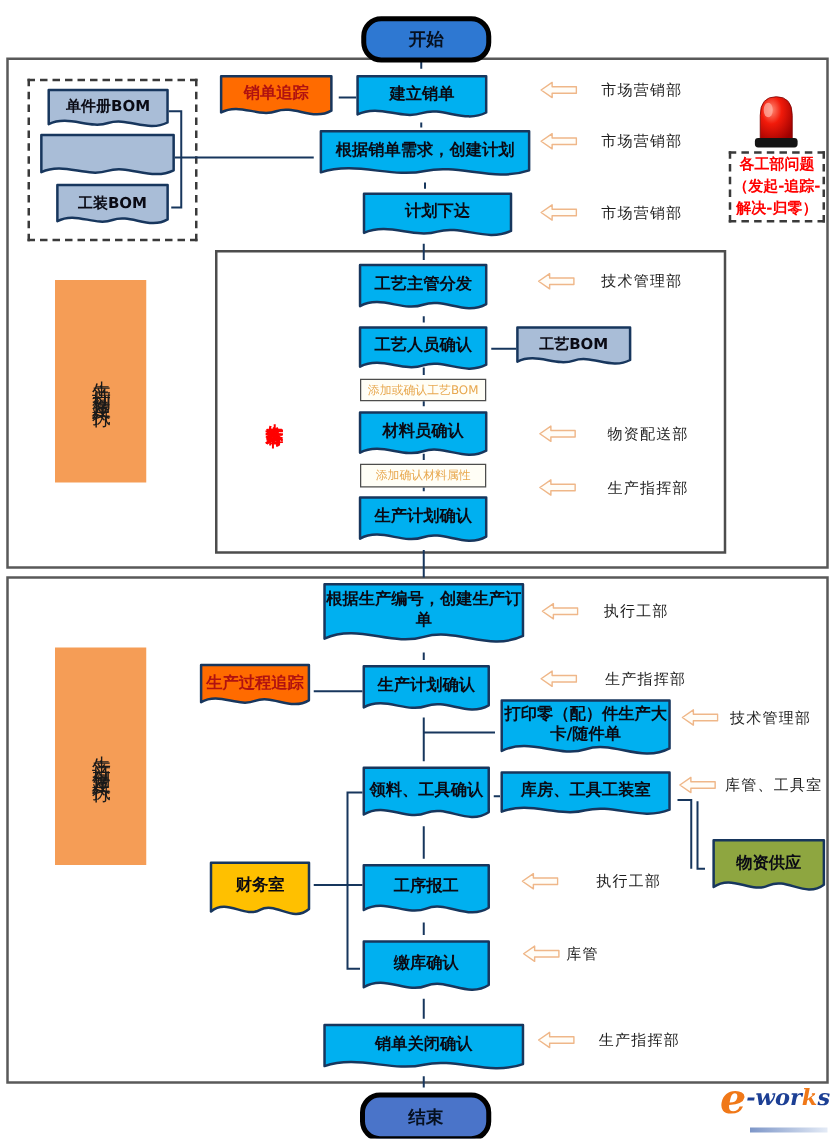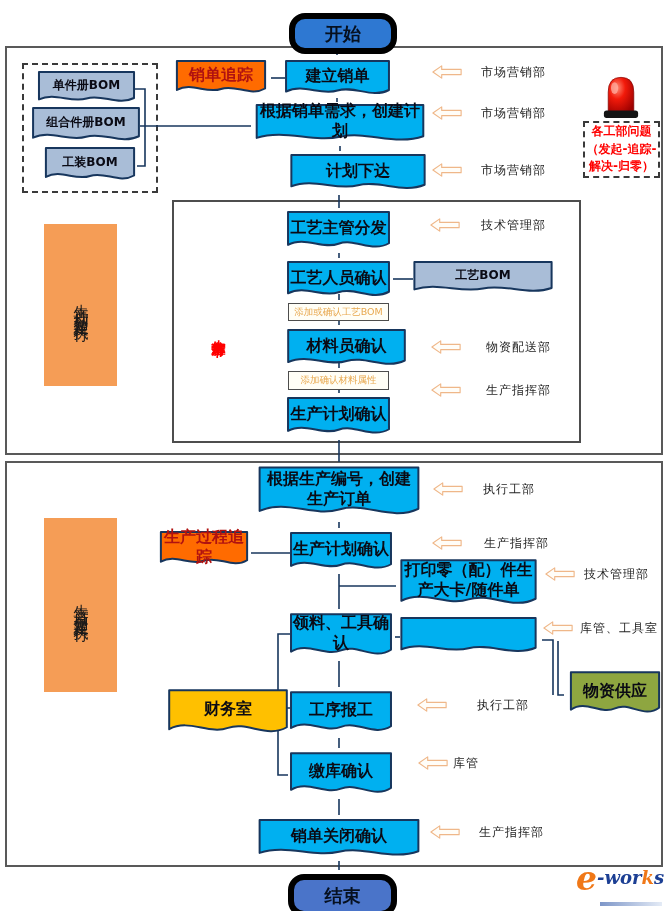--- a/index.html
+++ b/index.html
@@ -7,26 +7,26 @@
           font-family:"DejaVu Sans","Liberation Sans",sans-serif;}
   
   .frame{position:absolute;border:2px solid #595959;background:transparent;}
   .frame.inner{border:2px solid #4d4d4d;}
   .dashed{position:absolute;border:2px dashed #3a3a3a;background:transparent;}
   
   .doc{position:absolute;}
   .doc svg{position:absolute;left:0;top:0;width:100%;height:100%;overflow:visible;}
   .doc .lbl{position:absolute;left:3px;right:3px;top:2px;bottom:24%;display:flex;
             align-items:center;justify-content:center;text-align:center;
-            font-size:16px;font-weight:bold;color:#0a0a14;line-height:1.25;z-index:2;}
+            font-size:13px;font-weight:bold;color:#0a0a14;line-height:1.25;z-index:2;}
   .doc.bom .lbl{font-size:12px;}
   .doc.redtxt .lbl{color:var(--tracking-text);}
   
-  .stadium{position:absolute;border:6px solid #000000;border-radius:16px;display:flex;
-           align-items:center;justify-content:center;font-size:18px;font-weight:bold;color:#06101f;}
+  .stadium{position:absolute;border:4px solid #000000;border-radius:16px;display:flex;
+           align-items:center;justify-content:center;font-size:14px;font-weight:bold;color:#06101f;}
   .stadium.start{background:var(--start-fill);}
   .stadium.end{background:var(--end-fill);}
   
   .band{position:absolute;background:var(--band-fill);display:flex;align-items:center;justify-content:center;}
   .vtext{writing-mode:vertical-rl;text-orientation:upright;letter-spacing:3px;font-size:15px;color:#1a1a1a;}
   .prep{position:absolute;display:flex;align-items:center;justify-content:center;
         color:var(--red-text);font-weight:bold;}
   .prep .vtext{font-size:14px;color:var(--red-text);letter-spacing:1px;}
   
   .note{position:absolute;border:1px solid #4d4d4d;background:#fffef6;color:var(--note-text);
@@ -123,66 +123,65 @@
         <path d="M2,2 H198 V60 C165,78 132,50 100,61 C68,72 35,46 2,63 Z" fill="#00b0f0" stroke="#17365d" stroke-width="2" vector-effect="non-scaling-stroke" stroke-linejoin="round"></path>
       </svg>
       <span class="lbl">根据销单需求，创建计划</span>
     </div>
   <div class="doc z2" style="left:285px;top:60px;width:105px;height:40px;">
       <svg viewBox="0 0 200 80" preserveAspectRatio="none" aria-hidden="true">
         <path d="M2,2 H198 V60 C165,78 132,50 100,61 C68,72 35,46 2,63 Z" fill="#00b0f0" stroke="#17365d" stroke-width="2" vector-effect="non-scaling-stroke" stroke-linejoin="round"></path>
       </svg>
       <span class="lbl">建立销单</span>
     </div>
-  <div class="doc z2" style="left:290px;top:154px;width:120px;height:41px;padding-left:16px;">
+  <div class="doc z2" style="left:290px;top:154px;width:120px;height:41px;">
       <svg viewBox="0 0 200 80" preserveAspectRatio="none" aria-hidden="true">
         <path d="M2,2 H198 V60 C165,78 132,50 100,61 C68,72 35,46 2,63 Z" fill="#00b0f0" stroke="#17365d" stroke-width="2" vector-effect="non-scaling-stroke" stroke-linejoin="round"></path>
       </svg>
       <span class="lbl">计划下达</span>
     </div>
   <div class="doc bom z2" style="left:38px;top:71px;width:97px;height:36px;">
       <svg viewBox="0 0 200 80" preserveAspectRatio="none" aria-hidden="true">
         <path d="M2,2 H198 V60 C165,78 132,50 100,61 C68,72 35,46 2,63 Z" fill="#a9bdd7" stroke="#17365d" stroke-width="2" vector-effect="non-scaling-stroke" stroke-linejoin="round"></path>
       </svg>
       <span class="lbl">单件册BOM</span>
     </div>
   <div class="doc bom z2" style="left:32px;top:107px;width:108px;height:39px;">
       <svg viewBox="0 0 200 80" preserveAspectRatio="none" aria-hidden="true">
         <path d="M2,2 H198 V60 C165,78 132,50 100,61 C68,72 35,46 2,63 Z" fill="#a9bdd7" stroke="#17365d" stroke-width="2" vector-effect="non-scaling-stroke" stroke-linejoin="round"></path>
       </svg>
-      <span class="lbl">组合件册BOM</span>
     </div>
   <div class="doc bom z2" style="left:45px;top:147px;width:90px;height:38px;">
       <svg viewBox="0 0 200 80" preserveAspectRatio="none" aria-hidden="true">
         <path d="M2,2 H198 V60 C165,78 132,50 100,61 C68,72 35,46 2,63 Z" fill="#a9bdd7" stroke="#17365d" stroke-width="2" vector-effect="non-scaling-stroke" stroke-linejoin="round"></path>
       </svg>
       <span class="lbl">工装BOM</span>
     </div>
   <div class="doc z2" style="left:287px;top:211px;width:103px;height:43px;">
       <svg viewBox="0 0 200 80" preserveAspectRatio="none" aria-hidden="true">
         <path d="M2,2 H198 V60 C165,78 132,50 100,61 C68,72 35,46 2,63 Z" fill="#00b0f0" stroke="#17365d" stroke-width="2" vector-effect="non-scaling-stroke" stroke-linejoin="round"></path>
       </svg>
       <span class="lbl">工艺主管分发</span>
     </div>
   <div class="doc z2" style="left:287px;top:261px;width:103px;height:41px;">
       <svg viewBox="0 0 200 80" preserveAspectRatio="none" aria-hidden="true">
         <path d="M2,2 H198 V60 C165,78 132,50 100,61 C68,72 35,46 2,63 Z" fill="#00b0f0" stroke="#17365d" stroke-width="2" vector-effect="non-scaling-stroke" stroke-linejoin="round"></path>
       </svg>
       <span class="lbl">工艺人员确认</span>
     </div>
-  <div class="doc bom z2" style="left:413px;top:261px;width:92px;height:36px;padding-left:48px;">
+  <div class="doc bom z2" style="left:413px;top:261px;width:92px;height:36px;">
       <svg viewBox="0 0 200 80" preserveAspectRatio="none" aria-hidden="true">
         <path d="M2,2 H198 V60 C165,78 132,50 100,61 C68,72 35,46 2,63 Z" fill="#a9bdd7" stroke="#17365d" stroke-width="2" vector-effect="non-scaling-stroke" stroke-linejoin="round"></path>
       </svg>
       <span class="lbl">工艺BOM</span>
     </div>
   <div class="note" style="left:288px;top:303px;width:99px;height:16px;">
       <span>添加或确认工艺BOM</span>
     </div>
-  <div class="doc z2" style="left:287px;top:329px;width:103px;height:42px;padding-left:16px;">
+  <div class="doc z2" style="left:287px;top:329px;width:103px;height:42px;">
       <svg viewBox="0 0 200 80" preserveAspectRatio="none" aria-hidden="true">
         <path d="M2,2 H198 V60 C165,78 132,50 100,61 C68,72 35,46 2,63 Z" fill="#00b0f0" stroke="#17365d" stroke-width="2" vector-effect="non-scaling-stroke" stroke-linejoin="round"></path>
       </svg>
       <span class="lbl">材料员确认</span>
     </div>
   <div class="note" style="left:288px;top:371px;width:99px;height:17px;">
       <span>添加确认材料属性</span>
     </div>
   <div class="doc z2" style="left:287px;top:397px;width:103px;height:43px;">
       <svg viewBox="0 0 200 80" preserveAspectRatio="none" aria-hidden="true">
@@ -218,28 +217,29 @@
   <div class="doc z2" style="left:290px;top:613px;width:102px;height:49px;">
       <svg viewBox="0 0 200 80" preserveAspectRatio="none" aria-hidden="true">
         <path d="M2,2 H198 V60 C165,78 132,50 100,61 C68,72 35,46 2,63 Z" fill="#00b0f0" stroke="#17365d" stroke-width="2" vector-effect="non-scaling-stroke" stroke-linejoin="round"></path>
       </svg>
       <span class="lbl">领料、工具确认</span>
     </div>
   <div class="doc z2" style="left:400px;top:617px;width:137px;height:41px;">
       <svg viewBox="0 0 200 80" preserveAspectRatio="none" aria-hidden="true">
         <path d="M2,2 H198 V60 C165,78 132,50 100,61 C68,72 35,46 2,63 Z" fill="#00b0f0" stroke="#17365d" stroke-width="2" vector-effect="non-scaling-stroke" stroke-linejoin="round"></path>
       </svg>
+      <span class="lbl">库房、工具工装室</span>
     </div>
   <div class="doc z2" style="left:570px;top:671px;width:90px;height:49px;">
       <svg viewBox="0 0 200 80" preserveAspectRatio="none" aria-hidden="true">
         <path d="M2,2 H198 V60 C165,78 132,50 100,61 C68,72 35,46 2,63 Z" fill="#8ea640" stroke="#17365d" stroke-width="2" vector-effect="non-scaling-stroke" stroke-linejoin="round"></path>
       </svg>
       <span class="lbl">物资供应</span>
     </div>
-  <div class="doc z2" style="left:168px;top:689px;width:80px;height:51px;padding-left:40px;">
+  <div class="doc z2" style="left:168px;top:689px;width:80px;height:51px;">
       <svg viewBox="0 0 200 80" preserveAspectRatio="none" aria-hidden="true">
         <path d="M2,2 H198 V60 C165,78 132,50 100,61 C68,72 35,46 2,63 Z" fill="#ffc000" stroke="#17365d" stroke-width="2" vector-effect="non-scaling-stroke" stroke-linejoin="round"></path>
       </svg>
       <span class="lbl">财务室</span>
     </div>
   <div class="doc z2" style="left:290px;top:691px;width:102px;height:47px;">
       <svg viewBox="0 0 200 80" preserveAspectRatio="none" aria-hidden="true">
         <path d="M2,2 H198 V60 C165,78 132,50 100,61 C68,72 35,46 2,63 Z" fill="#00b0f0" stroke="#17365d" stroke-width="2" vector-effect="non-scaling-stroke" stroke-linejoin="round"></path>
       </svg>
       <span class="lbl">工序报工</span>

